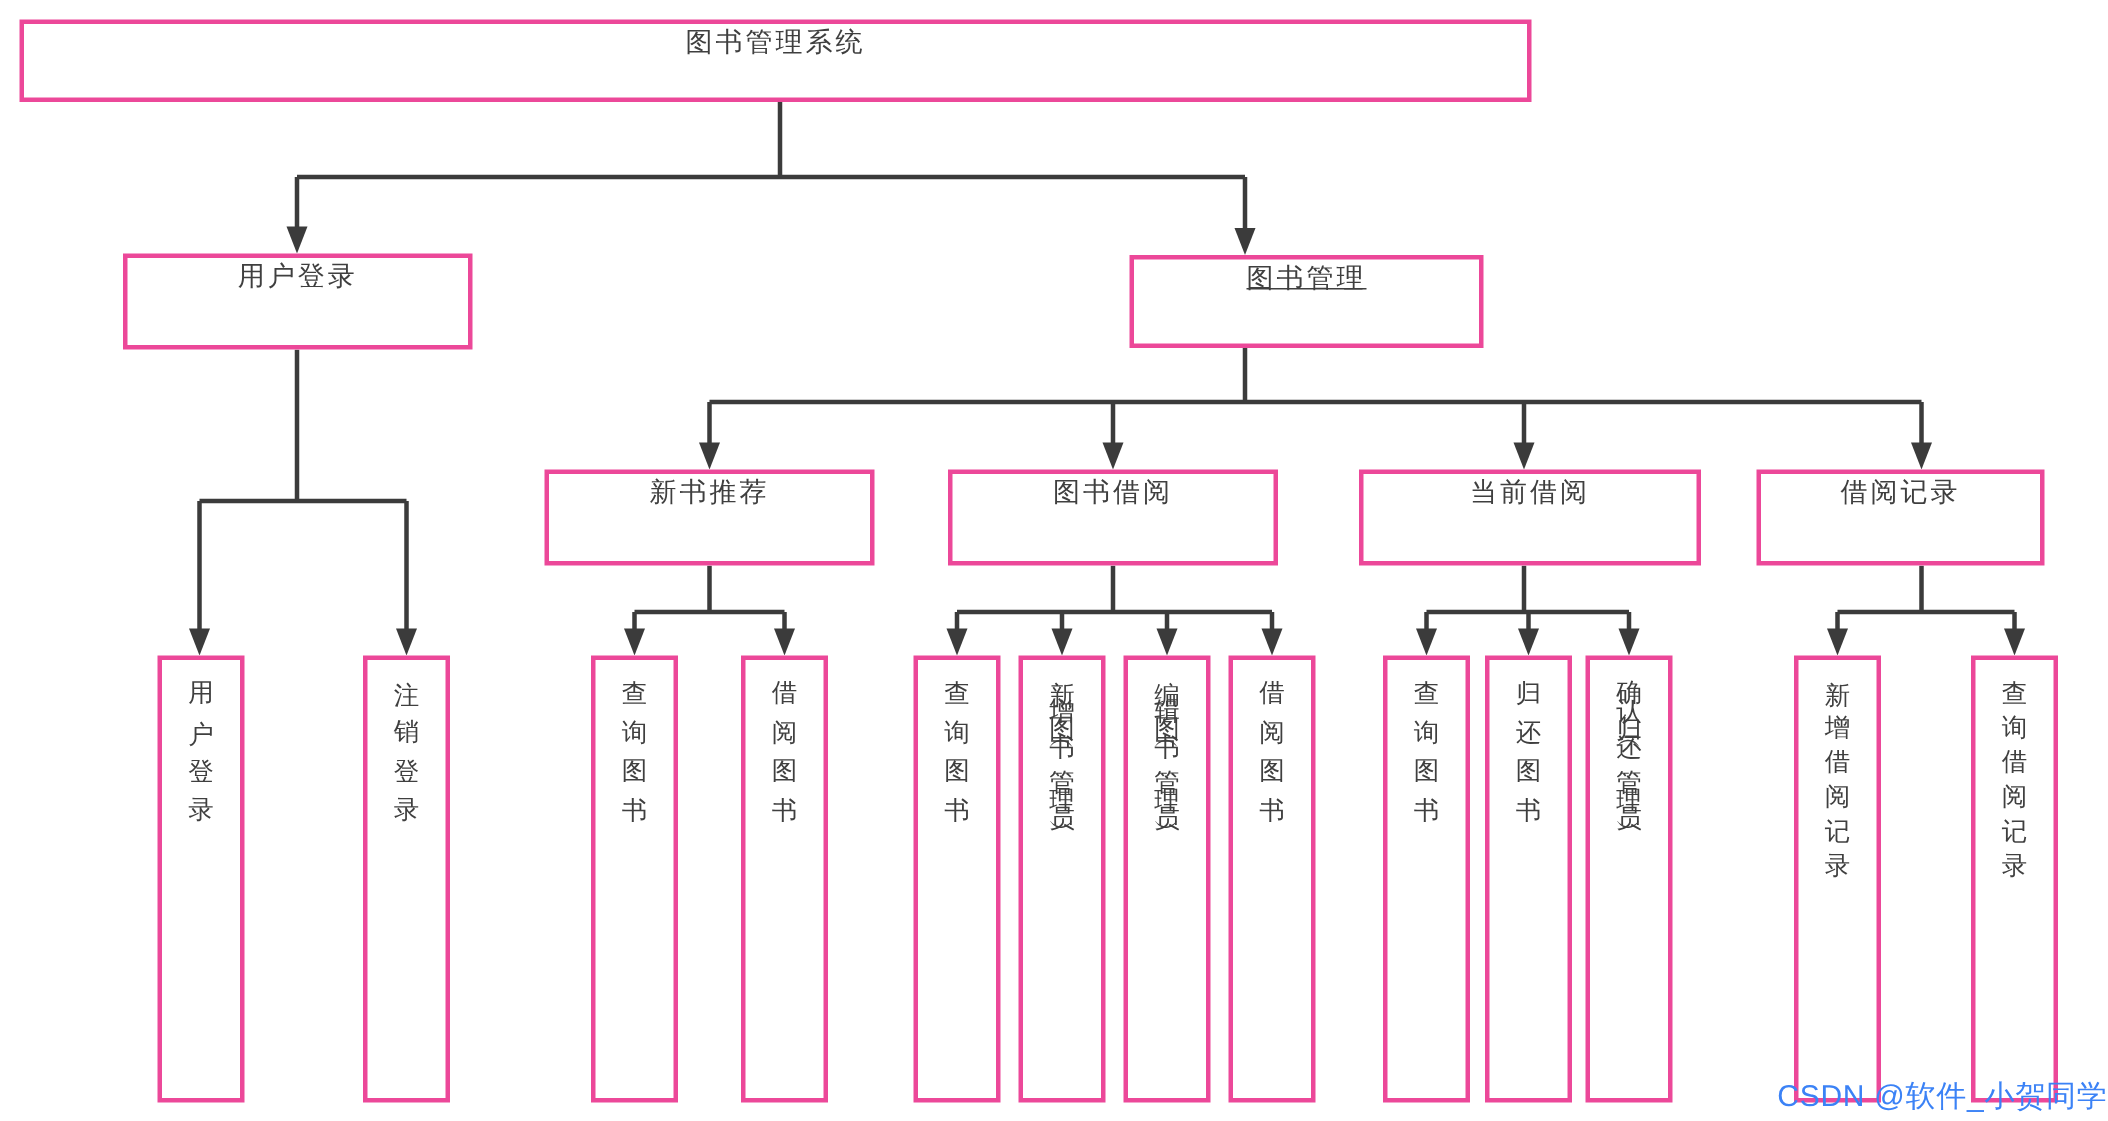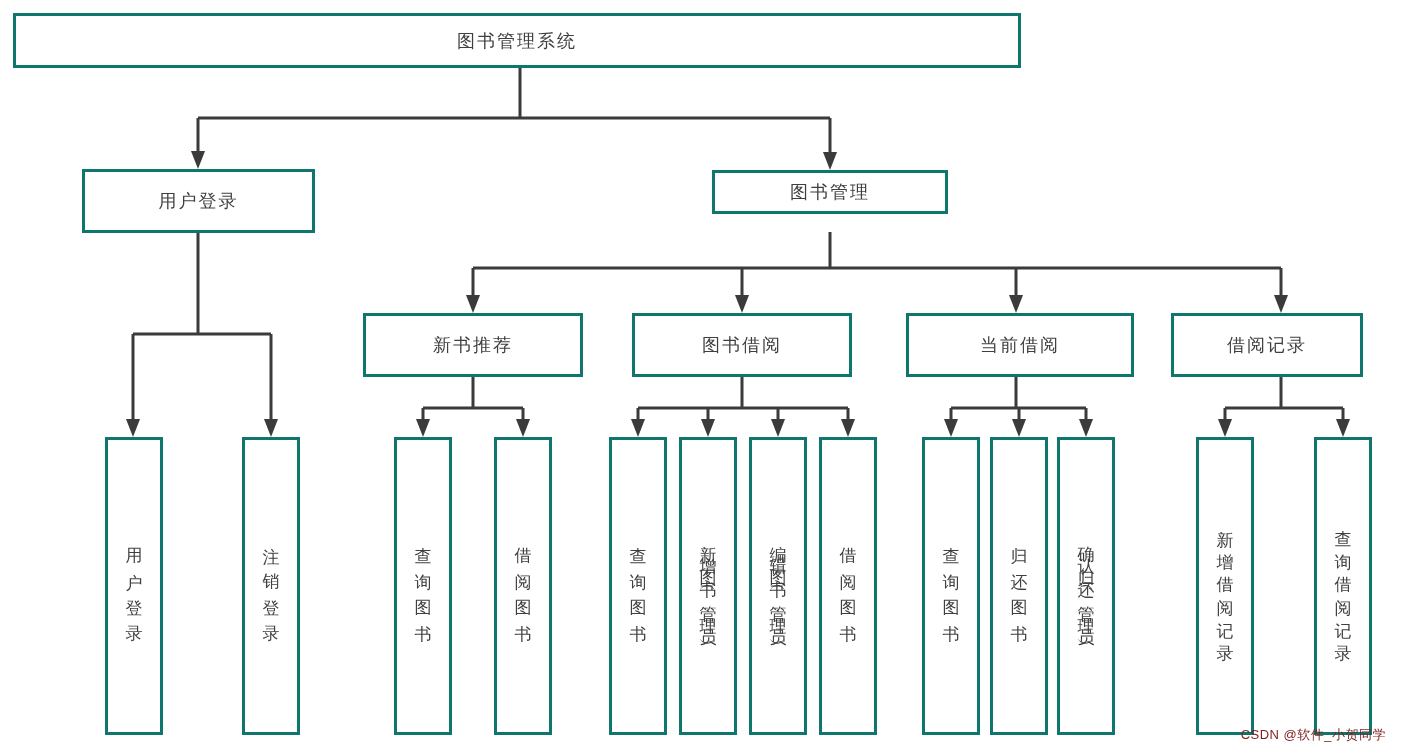--- a/index.html
+++ b/index.html
@@ -20,24 +20,23 @@
     top: 0;
     left: 0;
     width: 1405px;
     height: 747px;
     z-index: 1;
   }
   .node {
     position: absolute;
     box-sizing: border-box;
     background: #ffffff;
-    border: 3px solid #0f766e;
+    border: 3px solid #ec4899;
     color: #3f3f3f;
     display: flex;
-    align-items: center;
     justify-content: center;
     z-index: 2;
   }
   .h-node {
     font-size: 18px;
     letter-spacing: 2px;
   }
   .v-node {
     width: 58px;
     height: 298px;
@@ -47,24 +46,24 @@
     writing-mode: vertical-rl;
     text-orientation: mixed;
     line-height: 1;
     white-space: nowrap;
   }
   .v-label.sp-lg { letter-spacing: 26px; }
   .v-label.sp-md { letter-spacing: 23px; }
   .v-label.sp-sm { letter-spacing: 12px; }
   .watermark {
     position: absolute;
-    right: 19px;
+    right: 0;
     bottom: 3px;
-    font-size: 13px;
-    color: #7f1d1d;
+    font-size: 20px;
+    color: #3b82f6;
     z-index: 3;
     letter-spacing: 0.5px;
   }
 </style>
 </head>
 <body>
 
 <div class="canvas">
 
   <svg class="connectors" viewBox="0 0 1405 747" xmlns="http://www.w3.org/2000/svg">
@@ -107,21 +106,21 @@
     </g>
   </svg>
 
   <div class="node h-node" style="left:13px; top:13px; width:1008px; height:55px;">
     <span>图书管理系统</span>
   </div>
 
   <div class="node h-node" style="left:82px; top:169px; width:233px; height:64px;">
     <span>用户登录</span>
   </div>
-  <div class="node h-node" style="left:712px; top:170px; width:236px; height:44px;">
+  <div class="node h-node" style="left:753px; top:170px; width:236px; height:62px;text-decoration:underline;">
     <span>图书管理</span>
   </div>
 
   <div class="node h-node" style="left:363px; top:313px; width:220px; height:64px;">
     <span>新书推荐</span>
   </div>
   <div class="node h-node" style="left:632px; top:313px; width:220px; height:64px;">
     <span>图书借阅</span>
   </div>
   <div class="node h-node" style="left:906px; top:313px; width:228px; height:64px;">

